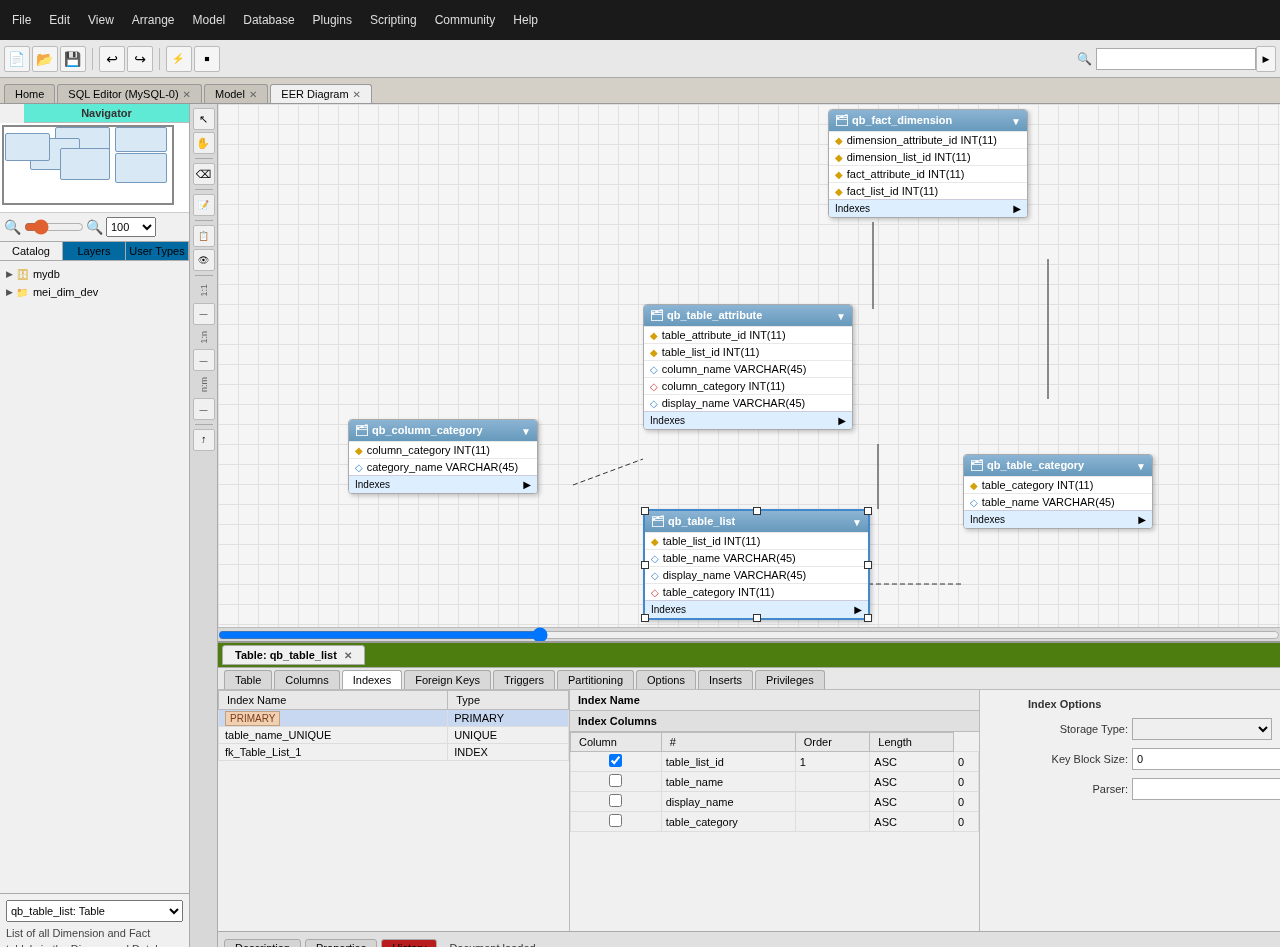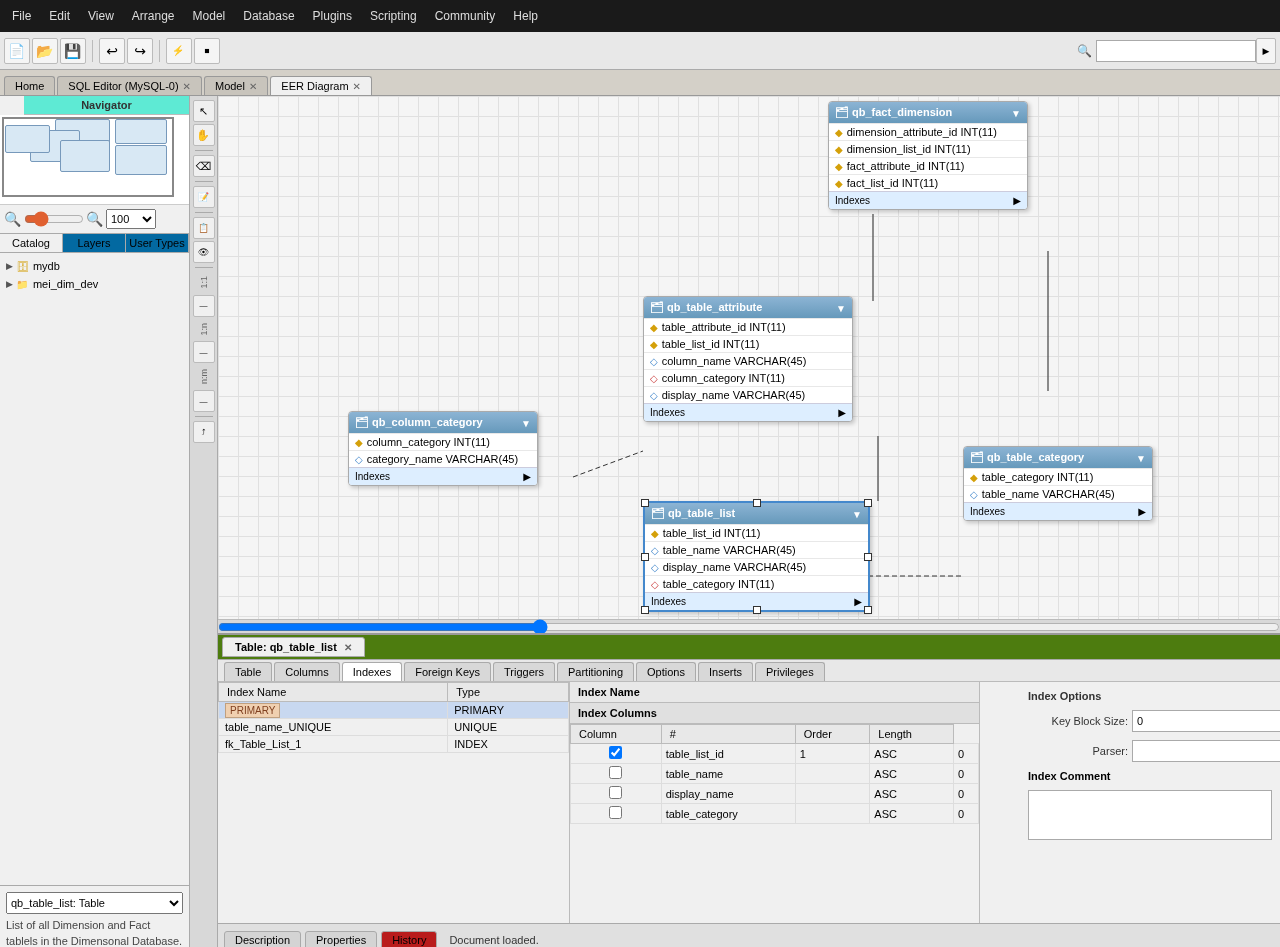--- a/index.html
+++ b/index.html
@@ -1,19 +1,19 @@
 <!DOCTYPE html>
 <html><head>
   <meta charset="utf-8">
   <style>
     * { box-sizing: border-box; margin: 0; padding: 0; }
     body { font-family: 'Segoe UI', Arial, sans-serif; font-size: 12px; background: #f0f0f0; overflow: hidden; width: 1280px; height: 947px; }
 
     
-    #menubar { background: #1a1a1a; color: #fff; display: flex; align-items: center; height: 32px; padding: 0 4px; gap: 2px; }
+    #menubar { background: #1a1a1a; color: #fff; display: flex; align-items: center; height: 40px; padding: 0 4px; gap: 2px; }
     .menu-item { color: #ddd; padding: 2px 8px; cursor: pointer; font-size: 12px; }
 
     
     #toolbar { background: #e8e8e8; border-bottom: 1px solid #aaa; display: flex; align-items: center; height: 38px; padding: 2px 4px; gap: 2px; }
     .tb-btn { width: 26px; height: 26px; border: 1px solid #bbb; background: #f5f5f5; cursor: pointer; display: flex; align-items: center; justify-content: center; font-size: 14px; border-radius: 2px; }
     .tb-sep { width: 1px; height: 22px; background: #bbb; margin: 0 4px; }
     .tb-search { display: flex; align-items: center; margin-left: auto; }
     .tb-search input { width: 160px; height: 22px; border: 1px solid #aaa; padding: 0 4px; font-size: 11px; }
 
     
@@ -495,30 +495,30 @@
                 <td>ASC</td>
                 <td>0</td>
               </tr>
             </tbody>
           </table>
         </div>
 
         <div id="index-options">
           <div class="opt-title">Index Options</div>
           <div class="opt-row">
+            <span class="opt-label">Storage Type:</span>
+            <select class="opt-select"><option></option></select>
+          </div>
+          <div class="opt-row">
             <span class="opt-label">Key Block Size:</span>
             <input type="text" class="opt-input" value="0" style="">
           </div>
           <div class="opt-row">
             <span class="opt-label">Parser:</span>
             <input type="text" class="opt-input" style="">
-          </div>
-          <div>
-            <div style="font-weight:bold; font-size:11px; margin-bottom:4px;">Index Comment</div>
-            <textarea class="comment-area" style=""></textarea>
           </div>
         </div>
       </div>
     </div>
 
     <div id="bottom-status" style="height:32px; background:#e0e0e0; border-top:1px solid #aaa; display:flex; align-items:center; padding:0 6px; gap:4px;">
       <div class="status-tab">Description</div>
       <div class="status-tab">Properties</div>
       <div class="status-tab active">History</div>
       <span class="status-text">Document loaded.</span>

